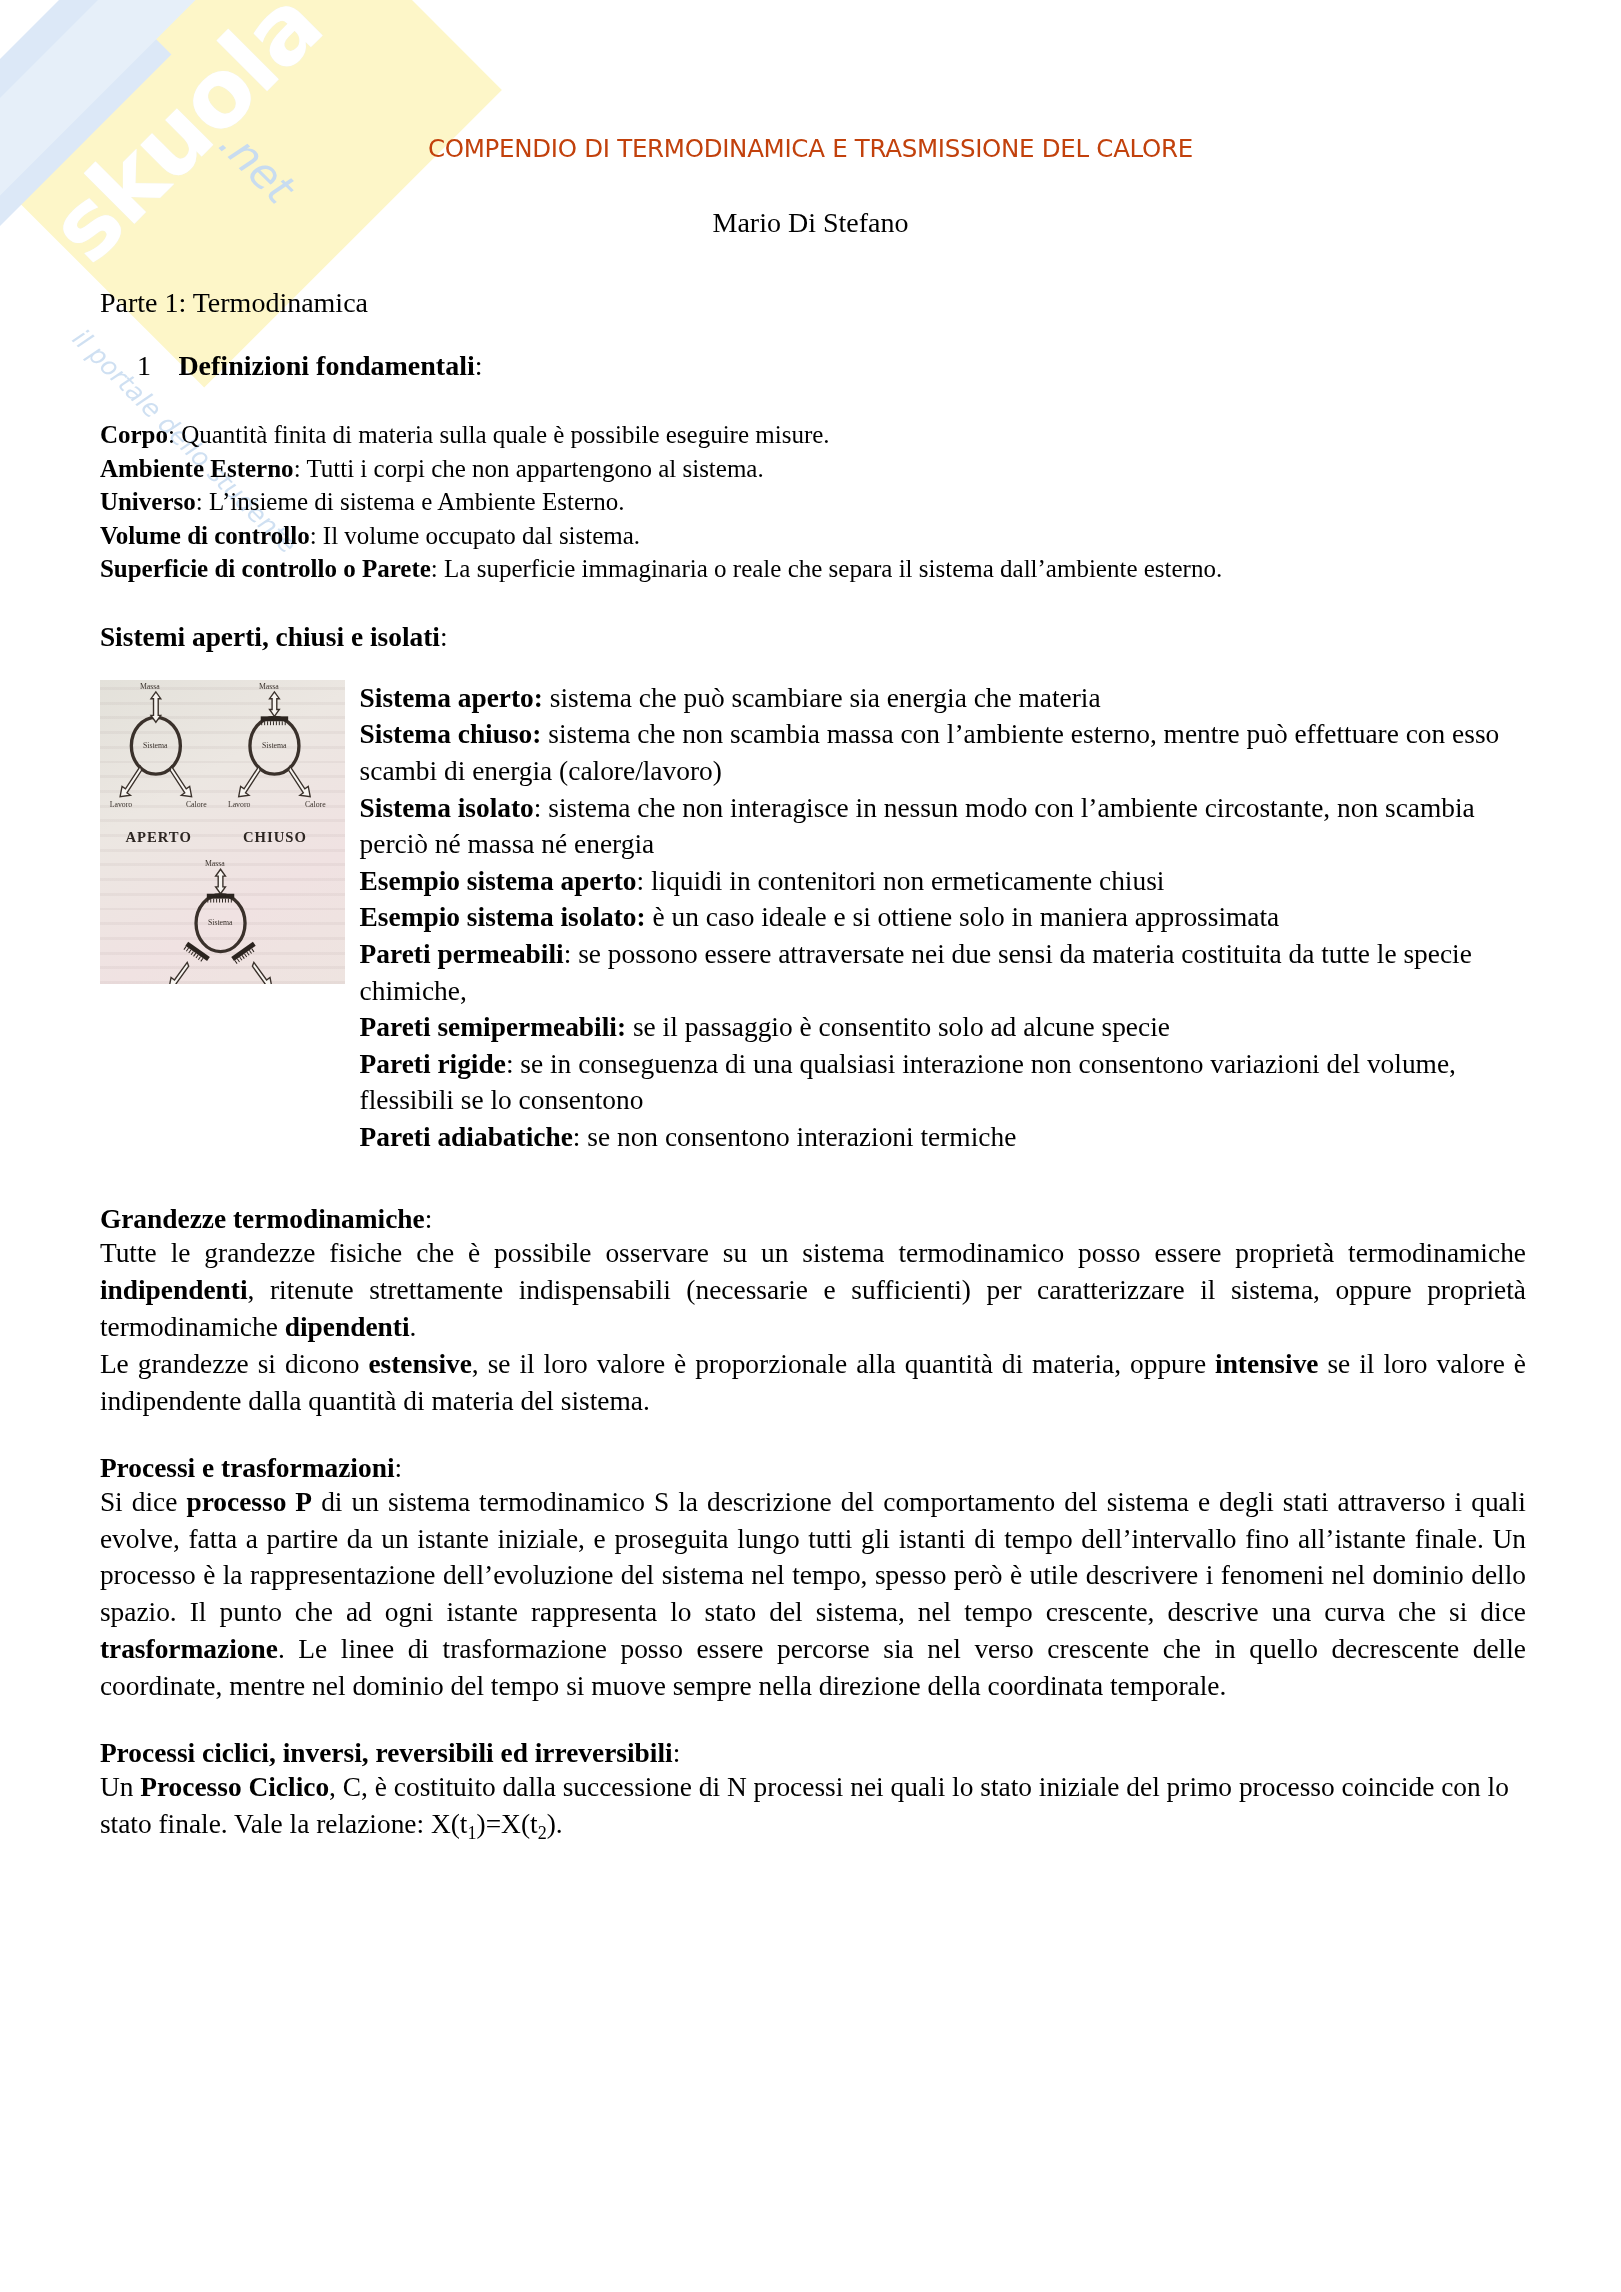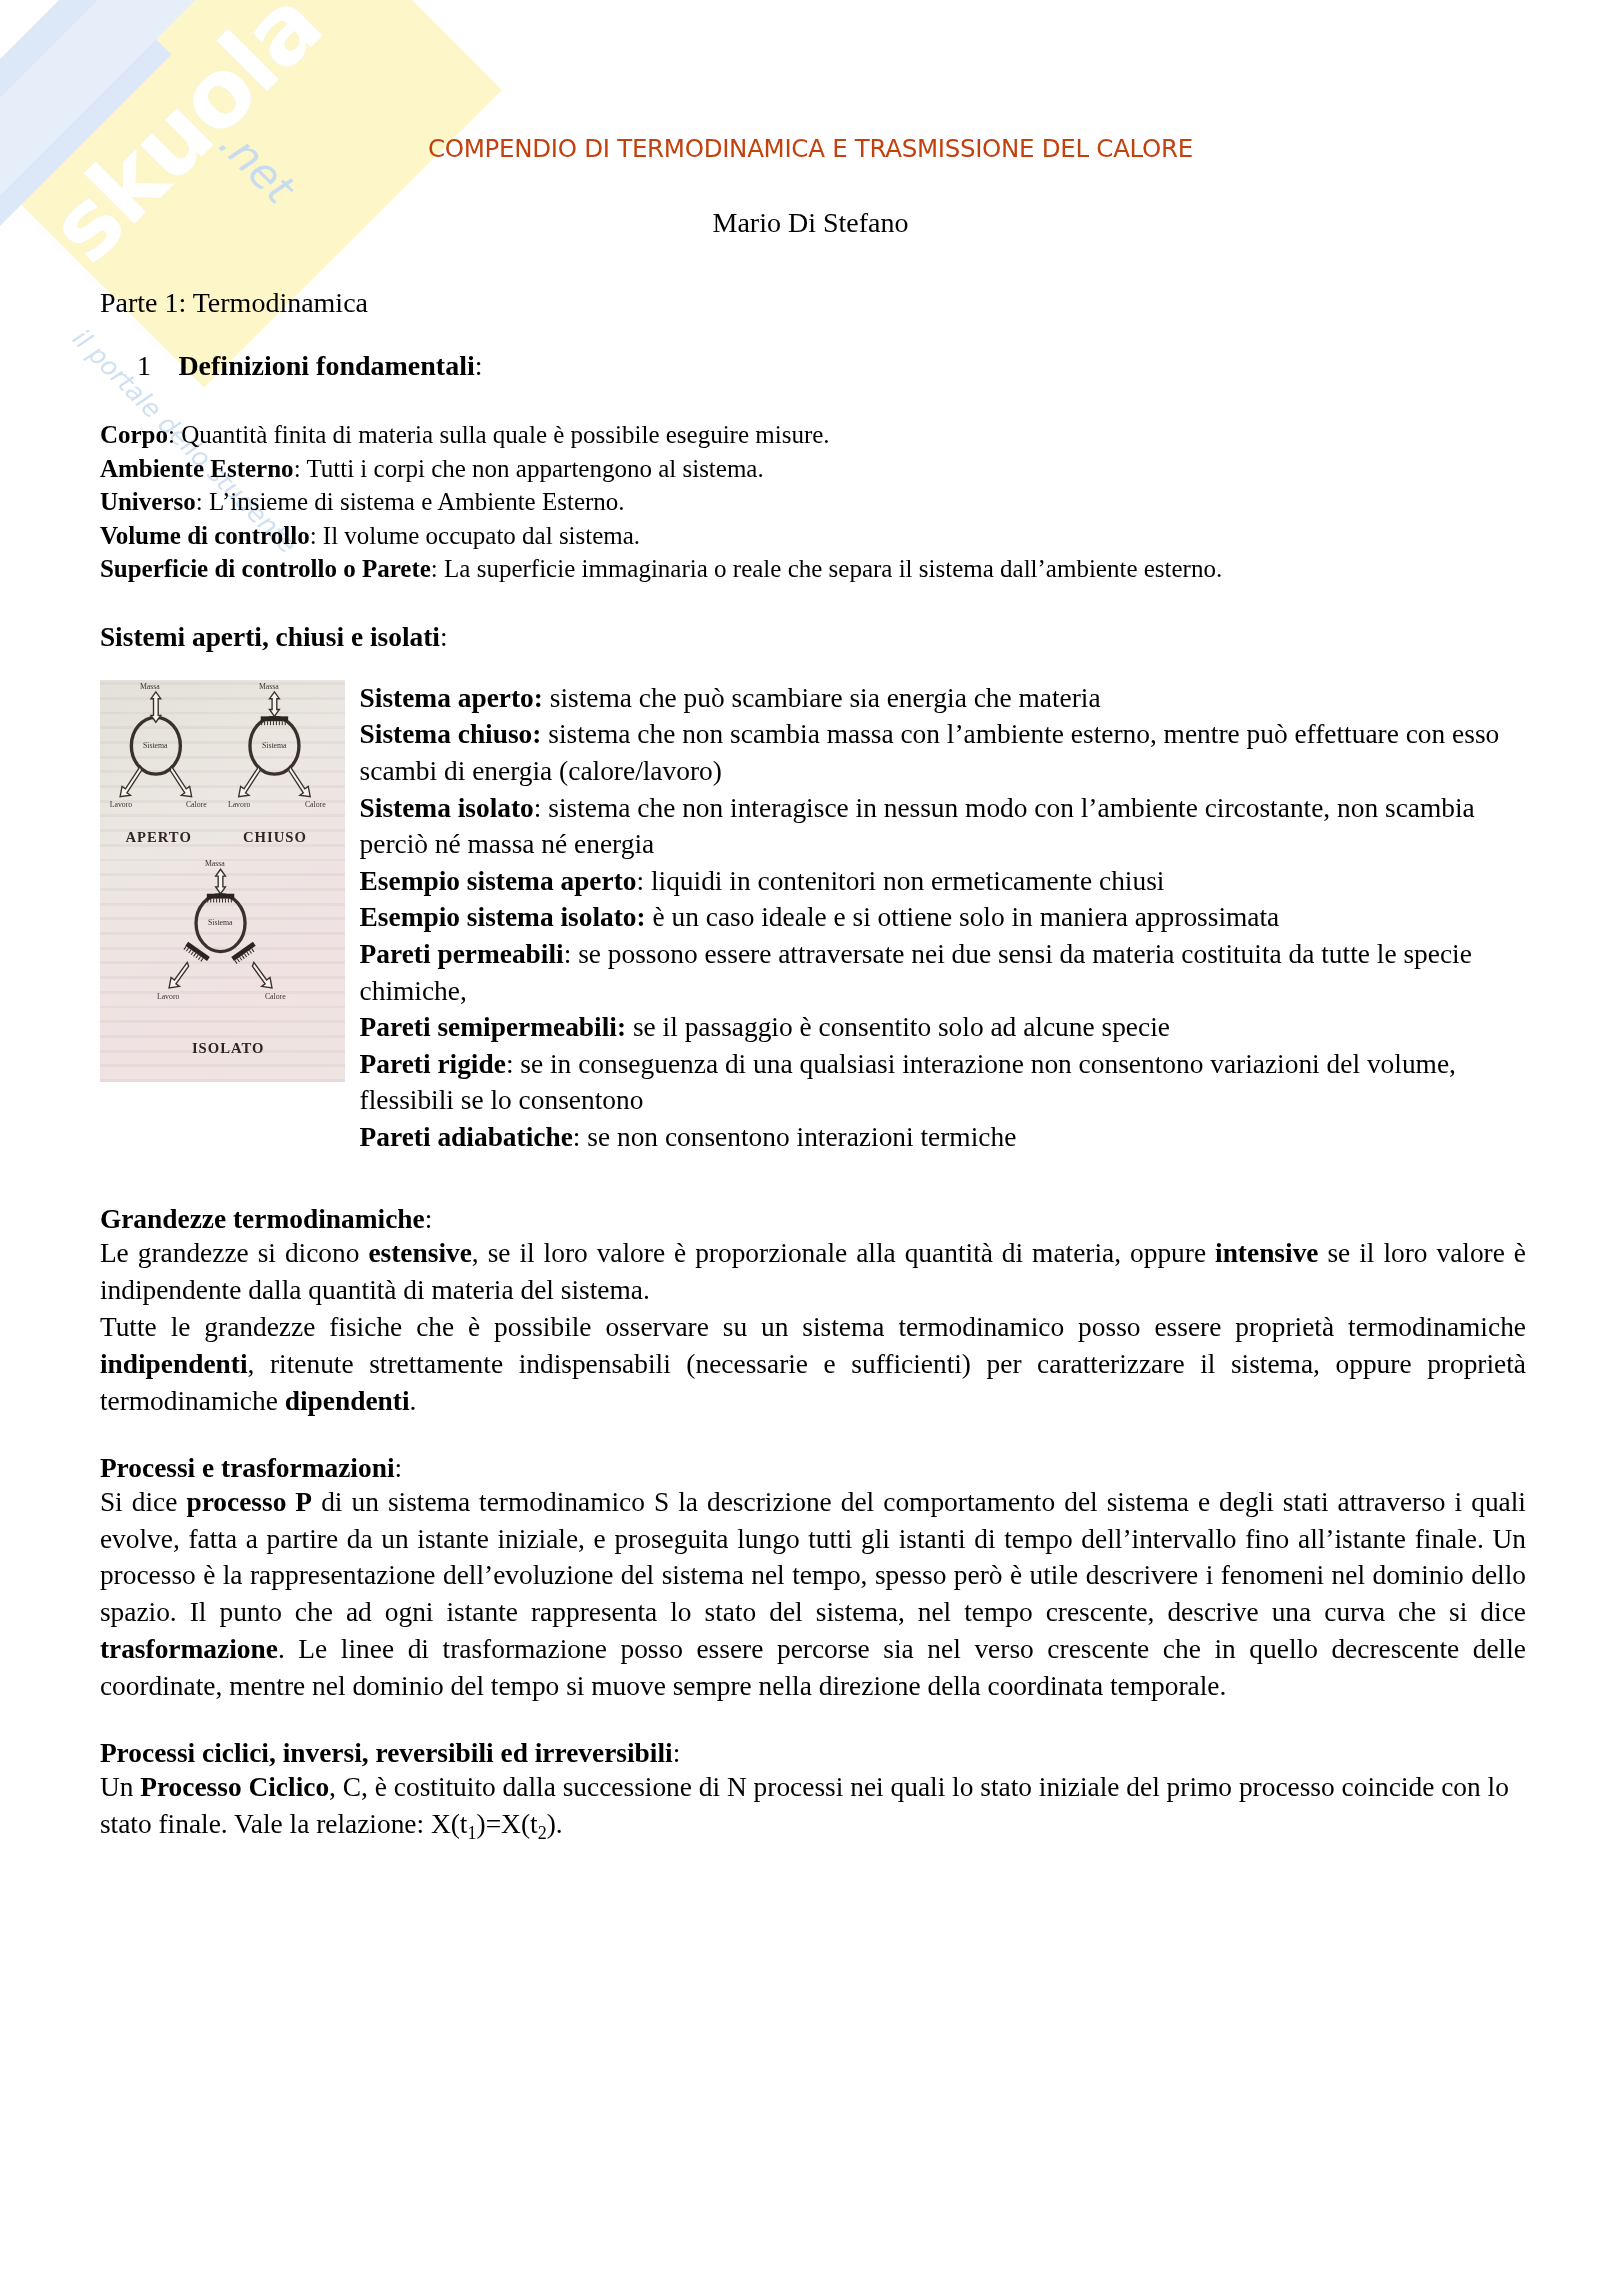--- a/index.html
+++ b/index.html
@@ -158,21 +158,21 @@
 
   
   .figrow {
     display: flex;
     align-items: flex-start;
     padding-top: 27.4px;
     padding-left: 6.9px;
   }
   .figure {
     width: 245px;
-    height: 402px;
+    height: 304px;
     flex: 0 0 245px;
     position: relative;
     background: linear-gradient(150deg,#e3e1da 0%,#ece7e2 35%,#f0e2e2 70%,#eee4e0 100%);
     overflow: hidden;
     margin-right: 9.8px;
   }
   .figure .bleed {
     position: absolute;
     inset: 0;
     opacity: .30;
@@ -367,22 +367,22 @@
         <div><b>Pareti rigide</b><span>: se in conseguenza di una qualsiasi interazione non consentono variazioni del volume, flessibili se lo consentono</span></div>
         <div><b>Pareti adiabatiche</b><span>: se non consentono interazioni termiche</span></div>
       </div>
     </div>
 
     <div class="gap-lg"></div>
 
     <div class="para-head">
       <span>Grandezze termodinamiche</span><span class="colon">:</span>
     </div>
+    <div class="para"><span>Tutte le grandezze fisiche che è possibile osservare su un sistema termodinamico posso essere proprietà termodinamiche </span><b>indipendenti</b><span>, ritenute strettamente indispensabili (necessarie e sufficienti) per caratterizzare il sistema, oppure proprietà termodinamiche </span><b>dipendenti</b><span>.</span></div>
     <div class="para"><span>Le grandezze si dicono </span><b>estensive</b><span>, se il loro valore è proporzionale alla quantità di materia, oppure </span><b>intensive</b><span> se il loro valore è indipendente dalla quantità di materia del sistema.</span></div>
-    <div class="para"><span>Tutte le grandezze fisiche che è possibile osservare su un sistema termodinamico posso essere proprietà termodinamiche </span><b>indipendenti</b><span>, ritenute strettamente indispensabili (necessarie e sufficienti) per caratterizzare il sistema, oppure proprietà termodinamiche </span><b>dipendenti</b><span>.</span></div>
 
     <div class="gap-md"></div>
 
     <div class="para-head">
       <span>Processi e trasformazioni</span><span class="colon">:</span>
     </div>
     <div class="para"><span>Si dice </span><b>processo P</b><span> di un sistema termodinamico S la descrizione del comportamento del sistema e degli stati attraverso i quali evolve, fatta a partire da un istante iniziale, e proseguita lungo tutti gli istanti di tempo dell’intervallo fino all’istante finale. Un processo è la rappresentazione dell’evoluzione del sistema nel tempo, spesso però è utile descrivere i fenomeni nel dominio dello spazio. Il punto che ad ogni istante rappresenta lo stato del sistema, nel tempo crescente, descrive una curva che si dice </span><b>trasformazione</b><span>. Le linee di trasformazione posso essere percorse sia nel verso crescente che in quello decrescente delle coordinate, mentre nel dominio del tempo si muove sempre nella direzione della coordinata temporale.</span></div>
 
     <div class="gap-md"></div>
 

